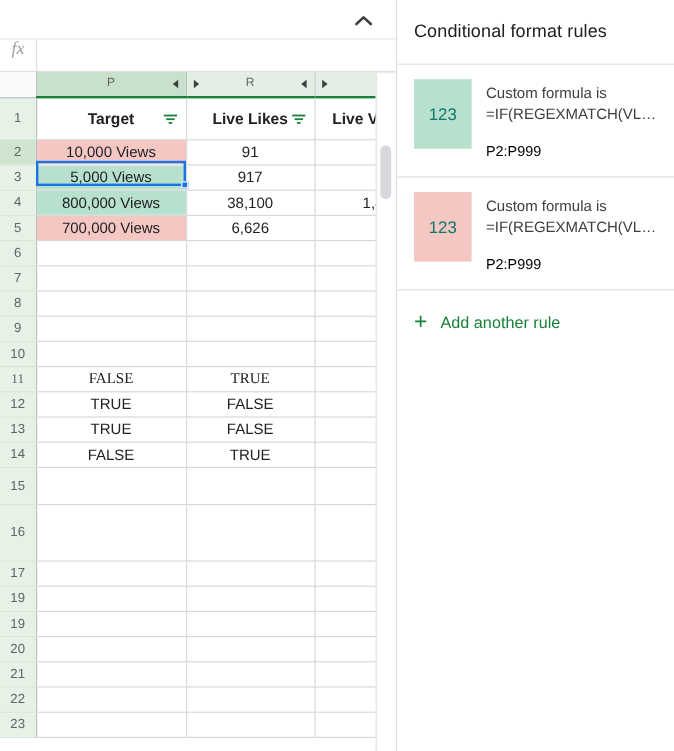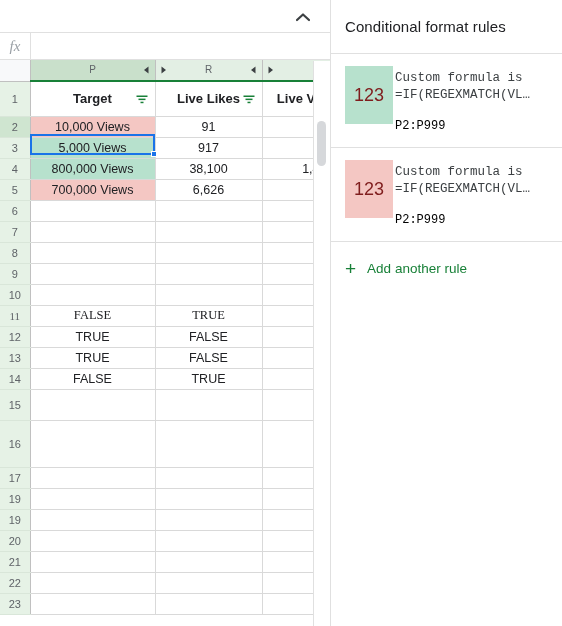--- a/index.html
+++ b/index.html
@@ -42,21 +42,21 @@
     display: flex; align-items: center; justify-content: center;
     cursor: pointer;
   }
   .collapse-chevron svg { display: block; }
 
   
   .formula-bar {
     position: relative;
     height: 27px;
     display: flex;
-    align-items: center;
+    align-items: flex-start;
     border-bottom: 1px solid #e0e0e0;
     background: #ffffff;
   }
   .fx-label {
     width: 30px;
     text-align: center;
     font-family: "Liberation Serif", serif;
     font-style: italic;
     font-size: 15px;
     color: #9aa0a6;
@@ -238,27 +238,26 @@
     padding: 12px 14px 12px 14px;
     border-bottom: 1px solid #e0e0e0;
     cursor: pointer;
   }
   .rule-swatch {
     flex: 0 0 auto;
     width: 48px; height: 58px;
     display: flex;
     align-items: center;
     justify-content: center;
-    font-size: 18px;
-    color: #7f1d1d;
+    font-size: 14px;
+    color: #0f766e;
   }
   .rule-text {
-    padding-left: 2px;
+    padding-left: 12px;
     padding-top: 4px;
-    font-family: Liberation Mono, monospace;
   }
   .rule-line1 { font-size: 12.5px; color: #3c4043; line-height: 17px; }
   .rule-line2 { font-size: 12.5px; color: #3c4043; line-height: 17px; }
   .rule-range { font-size: 12px; color: #000000; line-height: 17px; margin-top: 14px; }
 
   .add-rule {
     display: flex;
     align-items: center;
     padding: 17px 0 0 14px;
     color: #188038;

